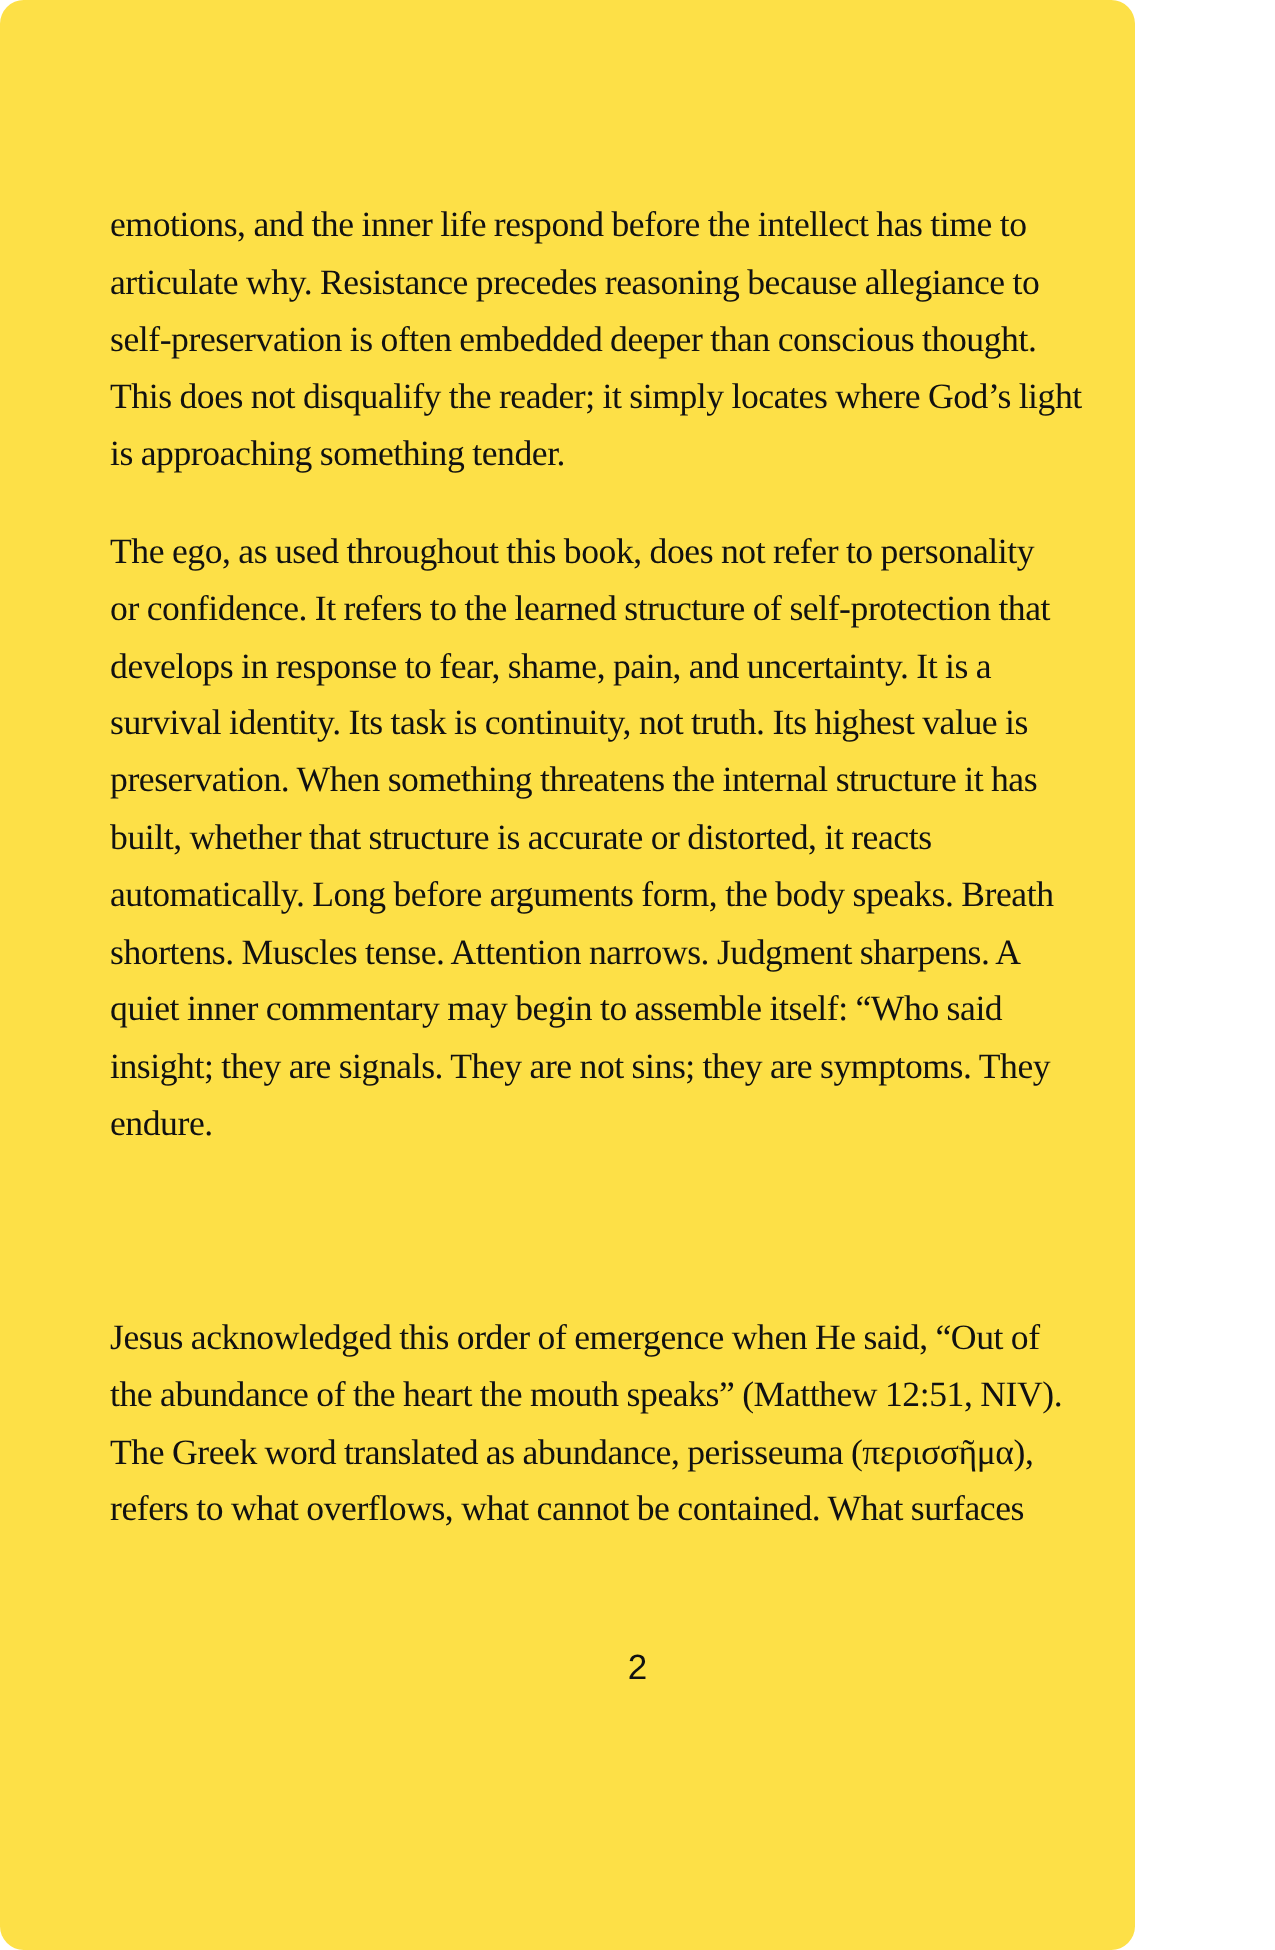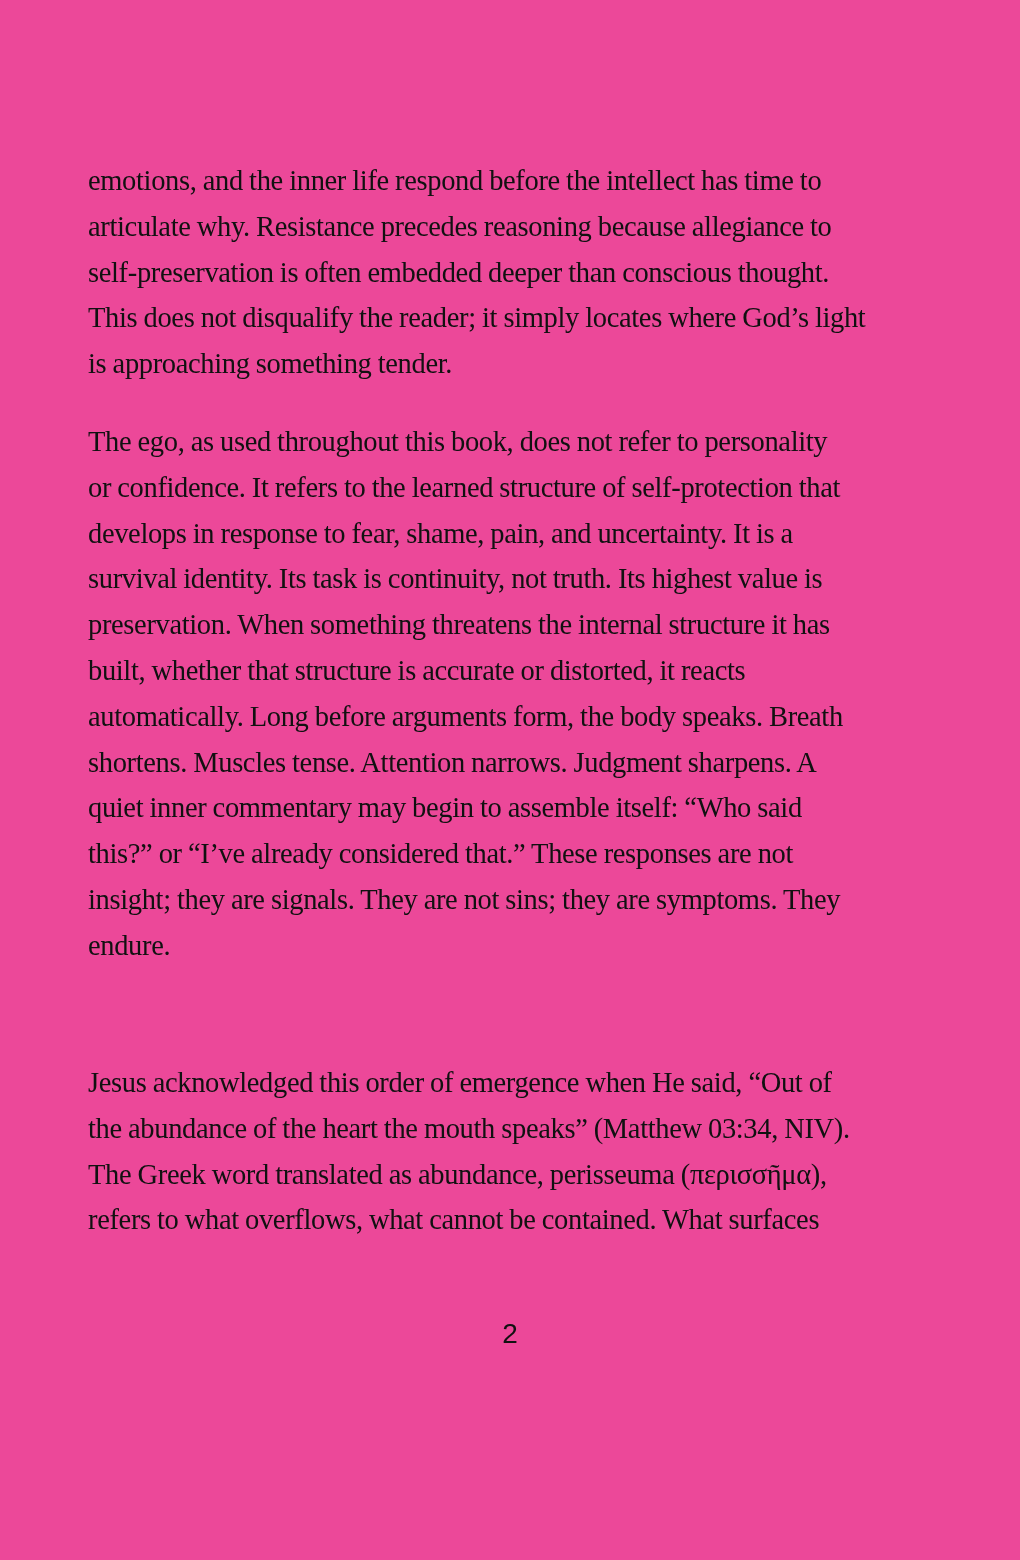--- a/index.html
+++ b/index.html
@@ -9,42 +9,43 @@
     }
     body {
       width: 1020px;
       height: 1560px;
       position: relative;
       overflow: hidden;
     }
     .page {
       position: absolute;
       left: 0; top: 0;
-      width: 1020px;
+      width: 908px;
       height: 1560px;
-      background: #ec4899;
+      background: #fde047;
+      border-radius: 19px;
     }
     .body-text {
       position: absolute;
       left: 88px;
       width: 860px;
       font-family: "Liberation Serif", "DejaVu Serif", serif;
       font-size: 28.5px;
       line-height: 45.8px;
       color: #111111;
       letter-spacing: -0.35px;
       word-spacing: -0.5px;
     }
     .line {
       display: block;
       white-space: nowrap;
     }
     #para-1 { top: 158px; }
     #para-2 { top: 419px; }
-    #para-3 { top: 1048px; margin-top: 12px; }
+    #para-3 { top: 1048px; }
     .page-number {
       position: absolute;
       left: 0;
       width: 1020px;
       top: 1318px;
       text-align: center;
       font-family: "Liberation Sans", "DejaVu Sans", sans-serif;
       font-size: 28px;
       color: #111111;
     }
@@ -65,27 +66,26 @@
   <div class="body-text" id="para-2">
     <span class="line">The ego, as used throughout this book, does not refer to personality</span>
     <span class="line">or confidence. It refers to the learned structure of self-protection that</span>
     <span class="line">develops in response to fear, shame, pain, and uncertainty. It is a</span>
     <span class="line">survival identity. Its task is continuity, not truth. Its highest value is</span>
     <span class="line">preservation. When something threatens the internal structure it has</span>
     <span class="line">built, whether that structure is accurate or distorted, it reacts</span>
     <span class="line">automatically. Long before arguments form, the body speaks. Breath</span>
     <span class="line">shortens. Muscles tense. Attention narrows. Judgment sharpens. A</span>
     <span class="line">quiet inner commentary may begin to assemble itself: “Who said</span>
-    <span class="line">this?” or “I’ve already considered that.” These responses are not</span>
     <span class="line">insight; they are signals. They are not sins; they are symptoms. They</span>
     <span class="line">endure.</span>
   </div>
 
   <div class="body-text" id="para-3">
     <span class="line">Jesus acknowledged this order of emergence when He said, “Out of</span>
-    <span class="line">the abundance of the heart the mouth speaks” (Matthew 03:34, NIV).</span>
+    <span class="line">the abundance of the heart the mouth speaks” (Matthew 12:51, NIV).</span>
     <span class="line">The Greek word translated as abundance, perisseuma (περισσῆμα),</span>
     <span class="line">refers to what overflows, what cannot be contained. What surfaces</span>
   </div>
 
   <div class="page-number">2</div>
 
 </div>
 
 </body></html>

